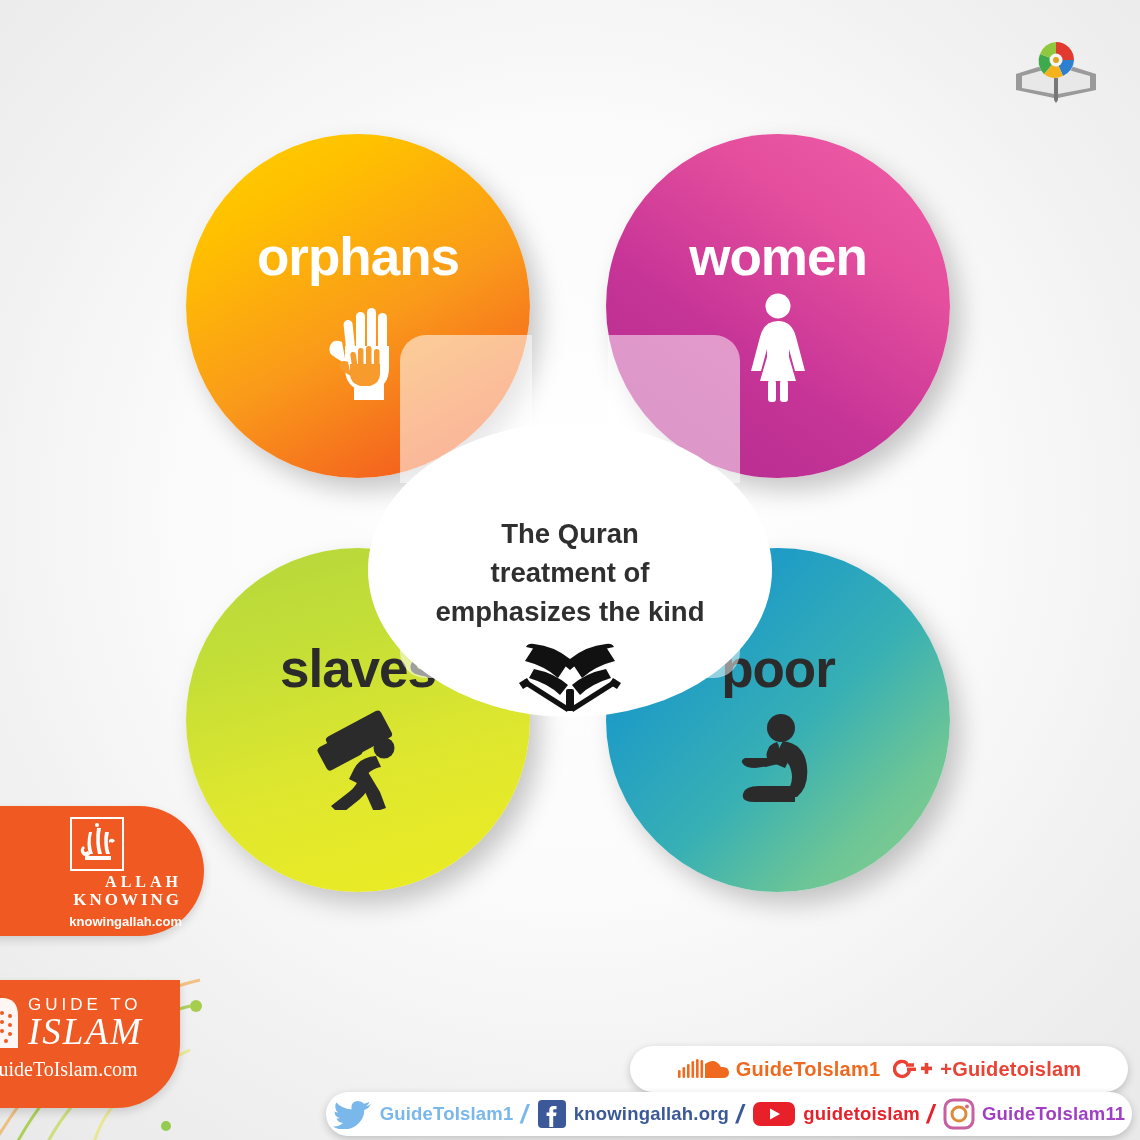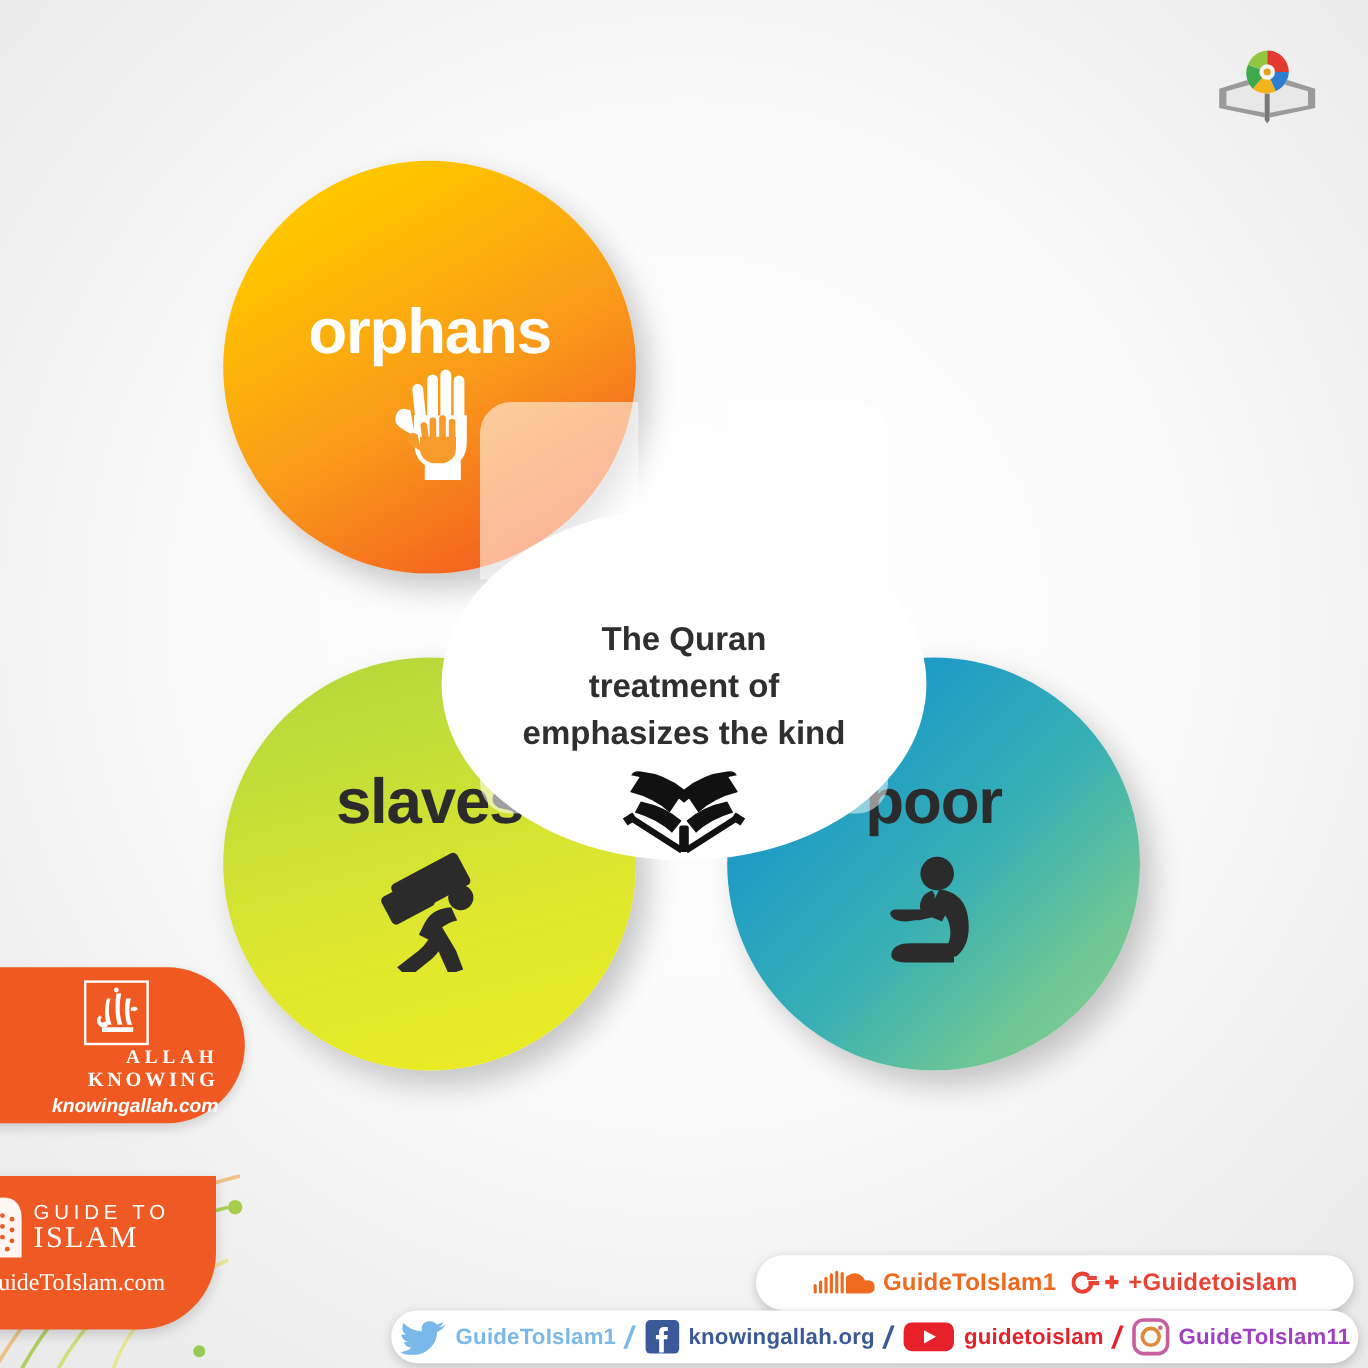--- a/index.html
+++ b/index.html
@@ -27,21 +27,21 @@
   .bubble .lab{
     position:absolute;left:0;right:0;text-align:center;
     font-size:53px;font-weight:bold;letter-spacing:-1px;line-height:1;
   }
   .bubble .ico{
     position:absolute;left:0;right:0;display:flex;justify-content:center;
   }
 
   #c-orphans{left:186px;top:134px;
     background:linear-gradient(150deg,#ffd100 0%,#ffc000 22%,#fa9a1a 55%,#f4641e 85%,#f05a22 100%);}
-  #c-orphans .lab{top:96px;color:#ffffff;margin-top:20px;}
+  #c-orphans .lab{top:96px;color:#ffffff;}
   #c-orphans .ico{top:160px;}
 
   #c-women{left:606px;top:134px;
     background:linear-gradient(215deg,#f05fa8 0%,#e44e9d 30%,#c63497 62%,#b22a8e 100%);}
   #c-women .lab{top:96px;color:#ffffff;}
   #c-women .ico{top:158px;}
 
   #c-slaves{left:186px;top:548px;
     background:linear-gradient(165deg,#b4d63c 0%,#c3de37 28%,#dfe72e 62%,#ecec22 100%);}
   #c-slaves .lab{top:94px;color:#2b2b2b;}
@@ -85,24 +85,24 @@
   }
   #badge-ka .inner{position:absolute;left:74px;top:10px;width:170px;text-align:right;color:#fff;}
   #badge-gti{
     position:absolute;left:-70px;top:980px;width:250px;height:128px;
     background:#ef5a24;border-radius:0 0 64px 0;
     box-shadow:0 4px 10px rgba(0,0,0,.14);
   }
   #badge-gti .inner{position:absolute;left:54px;top:16px;width:190px;color:#fff;}
   .ka-word1{font-family:"Liberation Serif",serif;font-size:16px;letter-spacing:4px;font-weight:bold;line-height:1.05;}
   .ka-word2{font-family:"Liberation Serif",serif;font-size:17px;letter-spacing:3px;font-weight:bold;line-height:1.05;}
-  .ka-url{font-size:16px;font-weight:bold;margin-top:5px;font-style:italic;}
+  .ka-url{font-size:13px;font-weight:bold;margin-top:5px;}
 
   .gti-l1{font-family:Liberation Sans, sans-serif;font-size:17px;letter-spacing:4px;line-height:1;}
-  .gti-l2{font-family:"Liberation Serif",serif;font-size:25px;letter-spacing:2px;line-height:1;}
+  .gti-l2{font-family:"Liberation Serif",serif;font-size:37px;letter-spacing:2px;line-height:1;font-style:italic;}
   .gti-url{font-family:"Liberation Serif",serif;font-size:20px;margin-top:8px;}
 
   
   .pill{
     position:absolute;background:#ffffff;border-radius:30px;
     box-shadow:0 3px 9px rgba(0,0,0,.20);
     display:flex;align-items:center;
   }
   #pill-top{left:630px;top:1046px;width:498px;height:46px;justify-content:center;gap:13px;}
   #pill-bot{left:326px;top:1092px;width:806px;height:44px;justify-content:center;gap:9px;}
@@ -154,20 +154,33 @@
           <rect x="54" y="52" width="5.5" height="20" rx="2.7"></rect>
           <rect x="62" y="55" width="5.5" height="17" rx="2.7"></rect>
           <rect x="39" y="58" width="5.5" height="15" rx="2.7" transform="rotate(-8 41 65)"></rect>
           <path d="M36 68 q-6 -3 -8 2 q-2 4 4 8 l7 4 z"></path>
           <path d="M38 70 h30 v10 q0 9 -10 12 h-10 q-10 -3 -10 -12 z"></path>
         </g>
       </svg>
     </div>
   </div>
 
+  <div class="bubble" id="c-women">
+    <div class="lab">women</div>
+    <div class="ico">
+      <svg width="74" height="112" viewBox="0 0 74 112" aria-hidden="true">
+        <g fill="#ffffff">
+          <circle cx="37" cy="14" r="12.5"></circle>
+          <path d="M37 29 q-14 0 -18 16 l-9 34 h10 l6 -22 v8 l-7 24 h36 l-7 -24 v-8 l6 22 h10 l-9 -34 q-4 -16 -18 -16 z"></path>
+          <rect x="27" y="88" width="8" height="22" rx="3"></rect>
+          <rect x="39" y="88" width="8" height="22" rx="3"></rect>
+        </g>
+      </svg>
+    </div>
+  </div>
 
   <div class="bubble" id="c-slaves">
     <div class="lab">slaves</div>
     <div class="ico">
       <svg width="104" height="102" viewBox="0 0 104 102" aria-hidden="true">
         <g fill="#2b2b2b">
           <rect x="22" y="14" width="62" height="30" rx="4" transform="rotate(-28 53 29)"></rect>
           <rect x="14" y="30" width="40" height="26" rx="4" transform="rotate(-28 34 43)"></rect>
           <circle cx="78" cy="40" r="10.5"></circle>
           <path d="M70 48 q-16 1 -22 13 l-5 10 l12 6 l6 -11 q7 -6 14 -7 z"></path>

